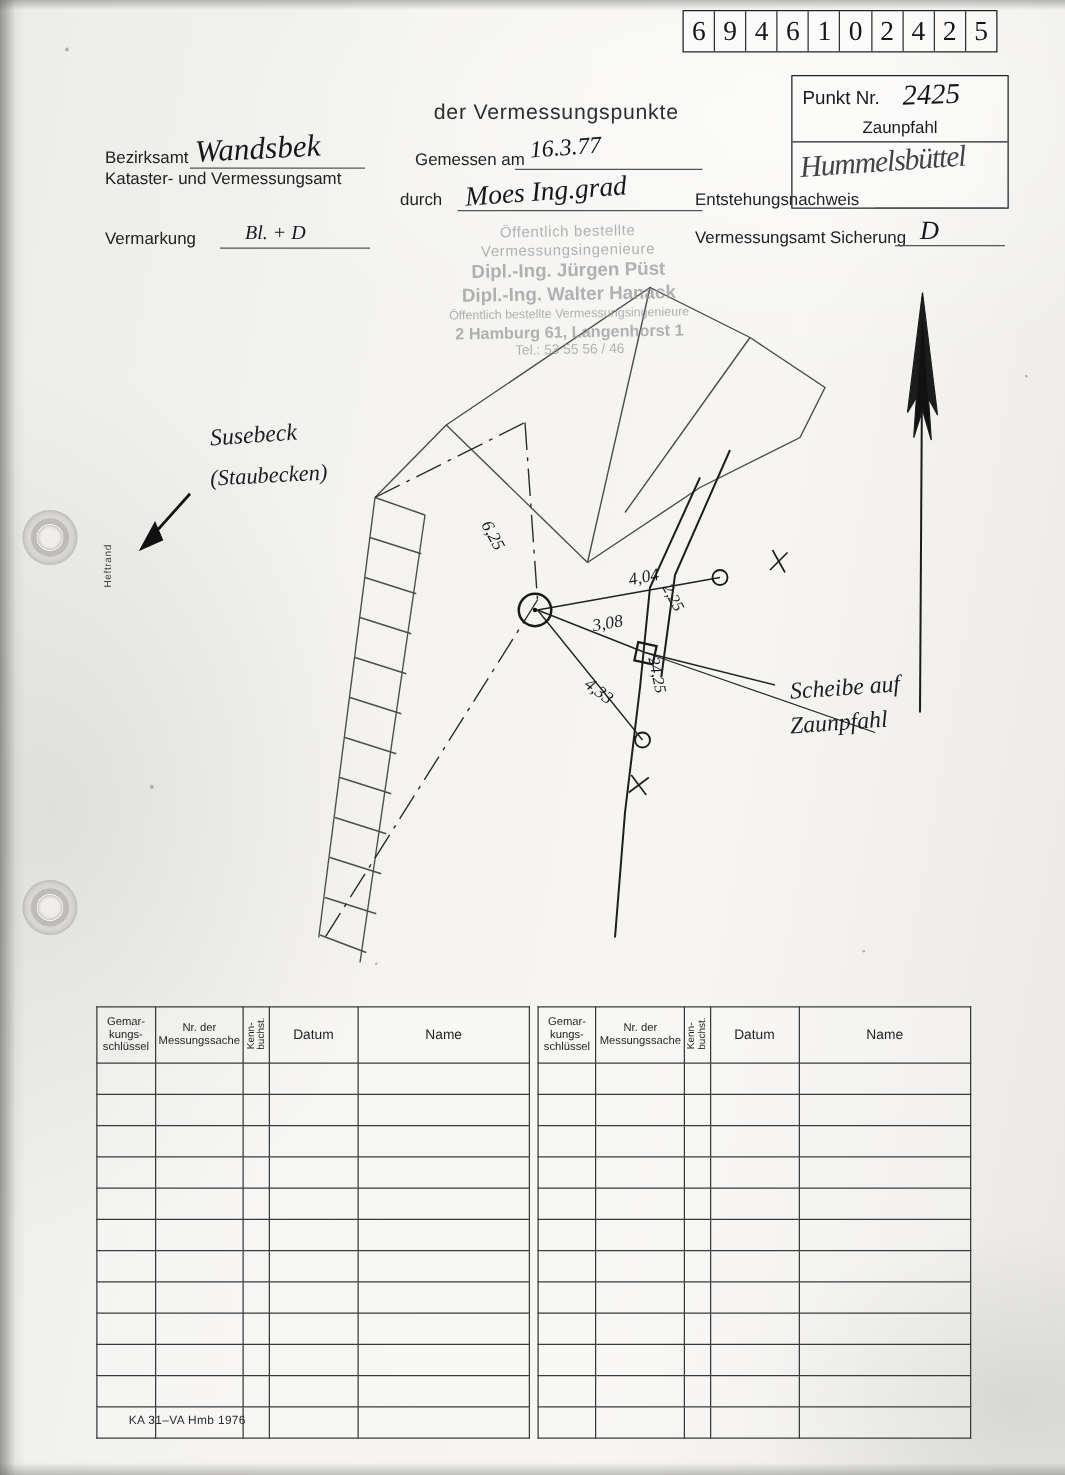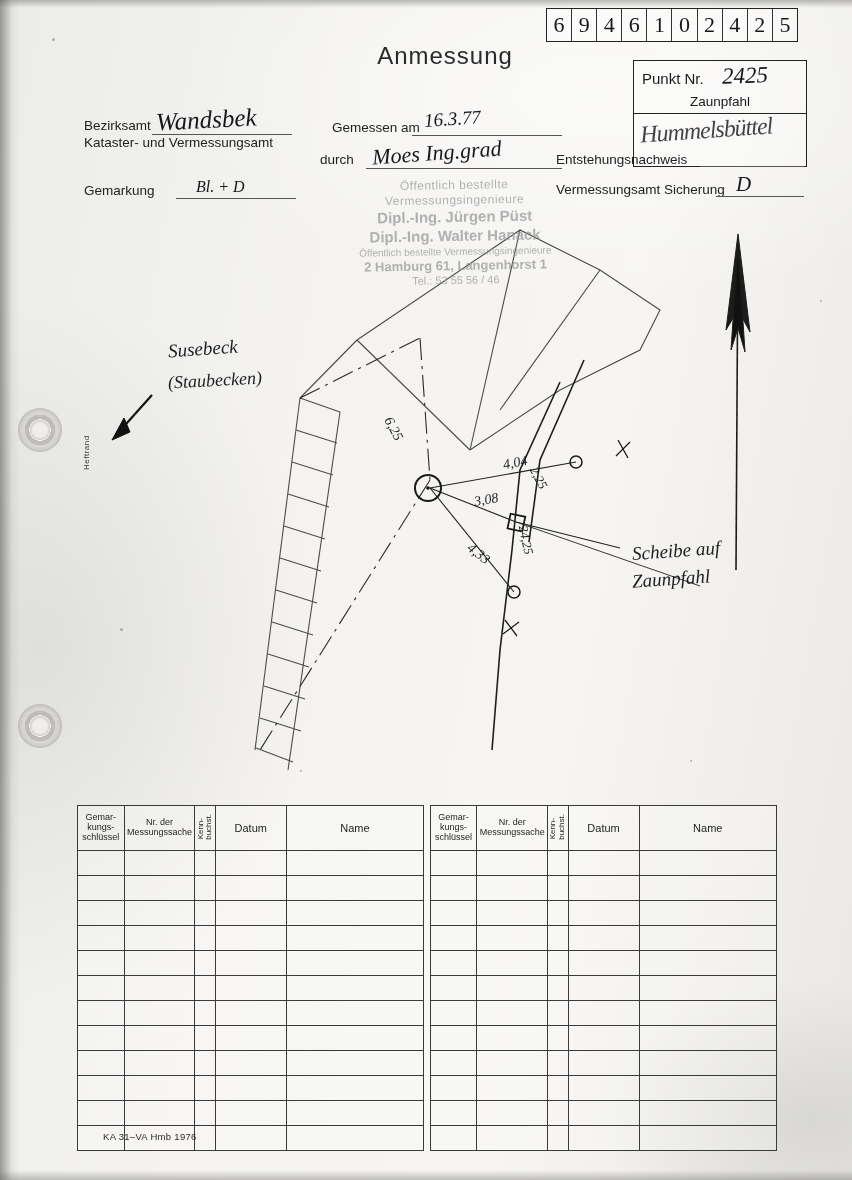--- a/index.html
+++ b/index.html
@@ -357,37 +357,37 @@
     <div class="cell">4</div>
     <div class="cell">6</div>
     <div class="cell">1</div>
     <div class="cell">0</div>
     <div class="cell">2</div>
     <div class="cell">4</div>
     <div class="cell">2</div>
     <div class="cell">5</div>
   </div>
 
-  <div class="title">Anmessung</div>
+  <div class="subtitle">der Vermessungspunkte</div>
 
   <div class="punktbox">
     <div class="punkt-label">Punkt Nr.</div>
     <div class="punkt-value">2425</div>
     <div class="gemarkung-label">Zaunpfahl</div>
     <div class="gemarkung-divider"></div>
     <div class="gemarkung-value">Hummelsbüttel</div>
   </div>
 
   <div class="fld-label" style="left:84px; top:118px;">Bezirksamt</div>
   <div class="fld-line" style="left:152px; top:134px; width:140px;"></div>
   <div class="hand" style="left:156px; top:106px; font-size:25px; transform:rotate(-3deg);">Wandsbek</div>
 
   <div class="fld-label" style="left:84px; top:135px;">Kataster- und Vermessungsamt</div>
 
-  <div class="fld-label" style="left:84px; top:183px;">Gemarkung</div>
+  <div class="fld-label" style="left:84px; top:183px;">Vermarkung</div>
   <div class="fld-line" style="left:176px; top:198px; width:120px;"></div>
   <div class="hand" style="left:196px; top:178px; font-size:16px;">Bl. + D</div>
 
   <div class="fld-label" style="left:332px; top:120px;">Gemessen am</div>
   <div class="fld-line" style="left:412px; top:135px; width:150px;"></div>
   <div class="hand" style="left:424px; top:108px; font-size:19px; transform:rotate(-4deg);">16.3.77</div>
 
   <div class="fld-label" style="left:320px; top:152px;">durch</div>
   <div class="fld-line" style="left:366px; top:168px; width:196px;"></div>
   <div class="hand" style="left:372px; top:140px; font-size:22px; transform:rotate(-4deg);">Moes  Ing.grad</div>

